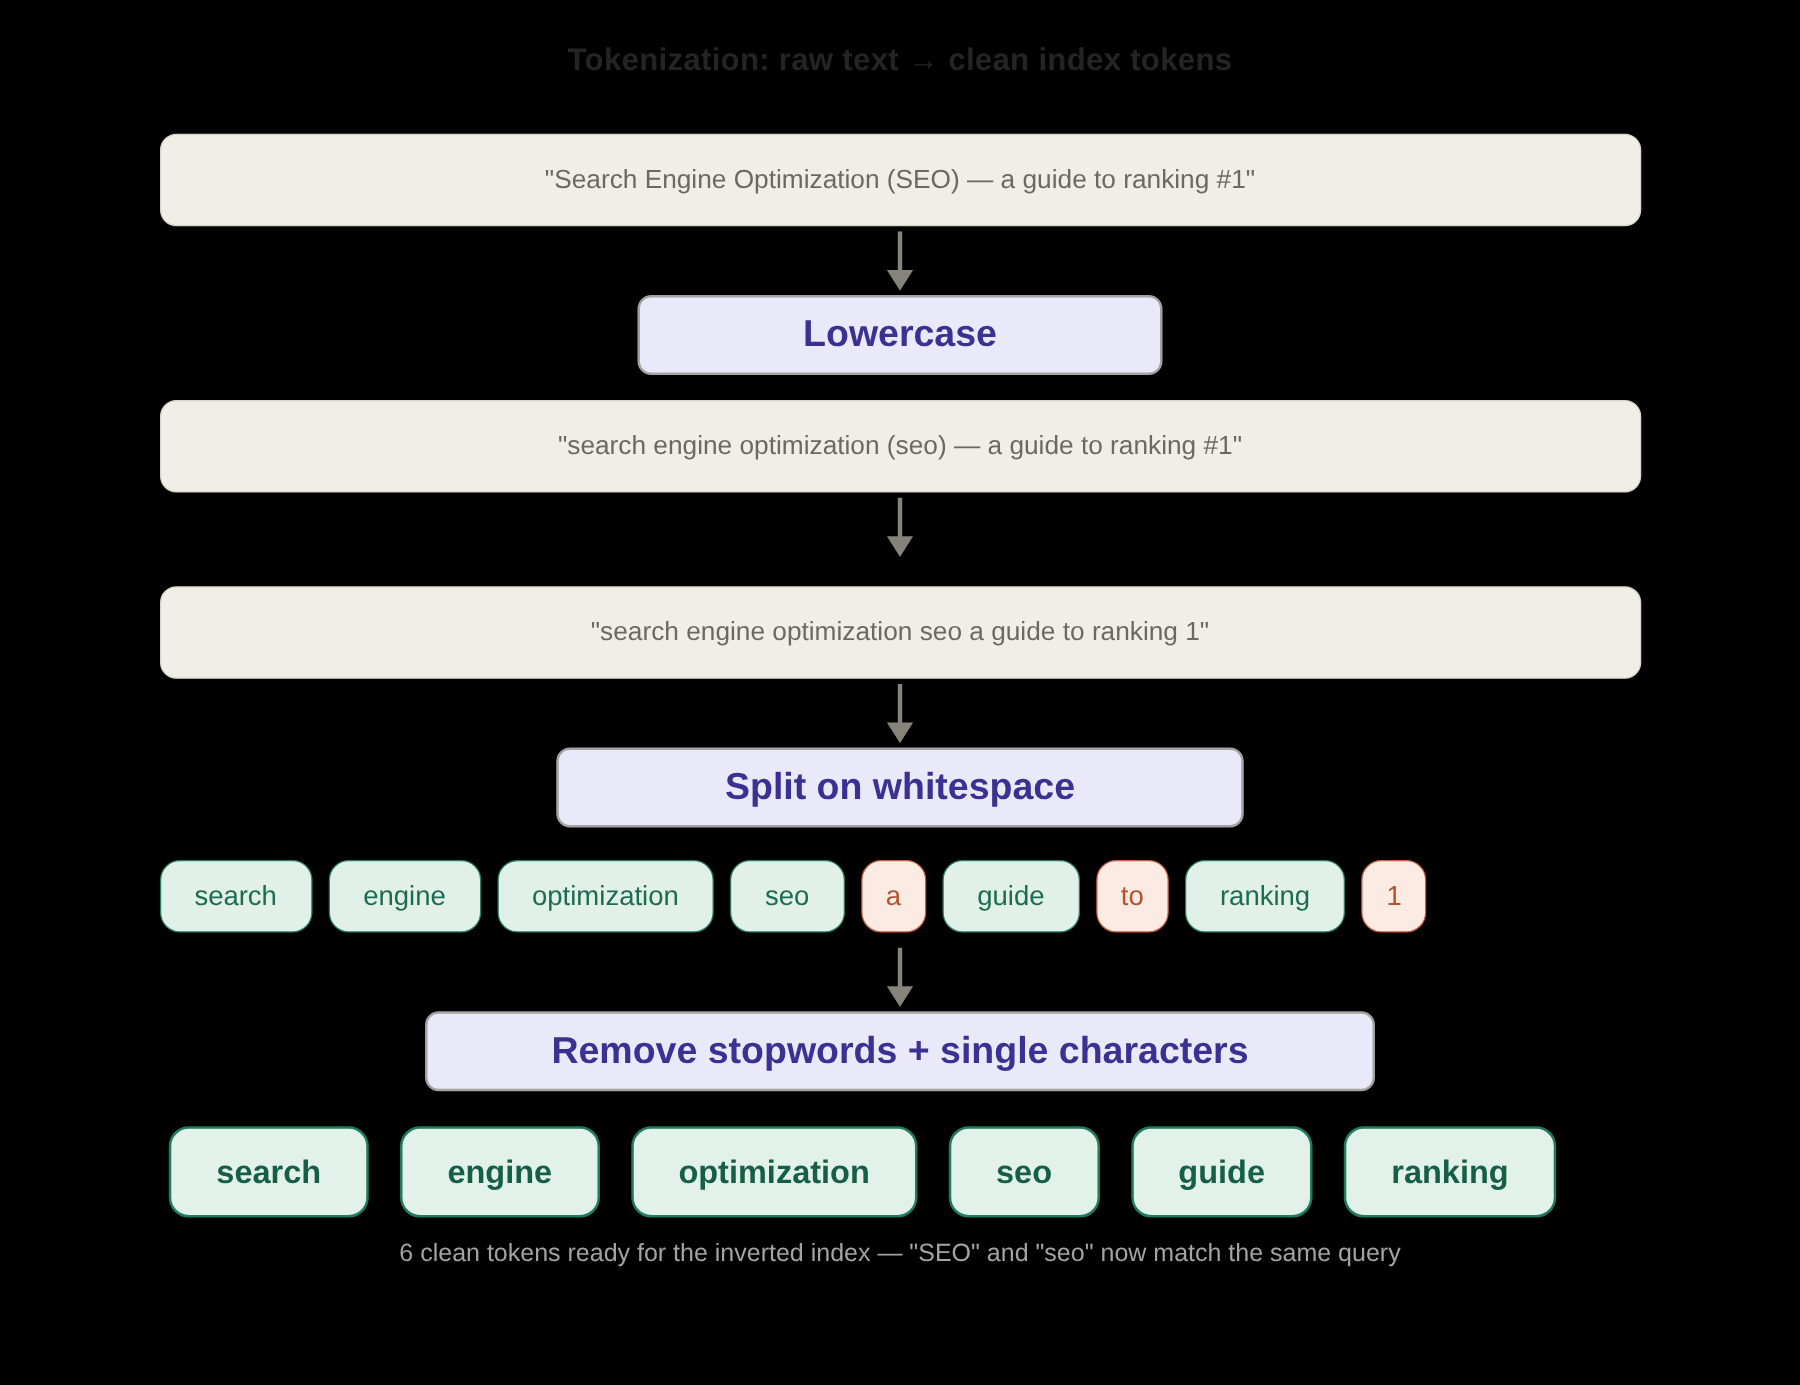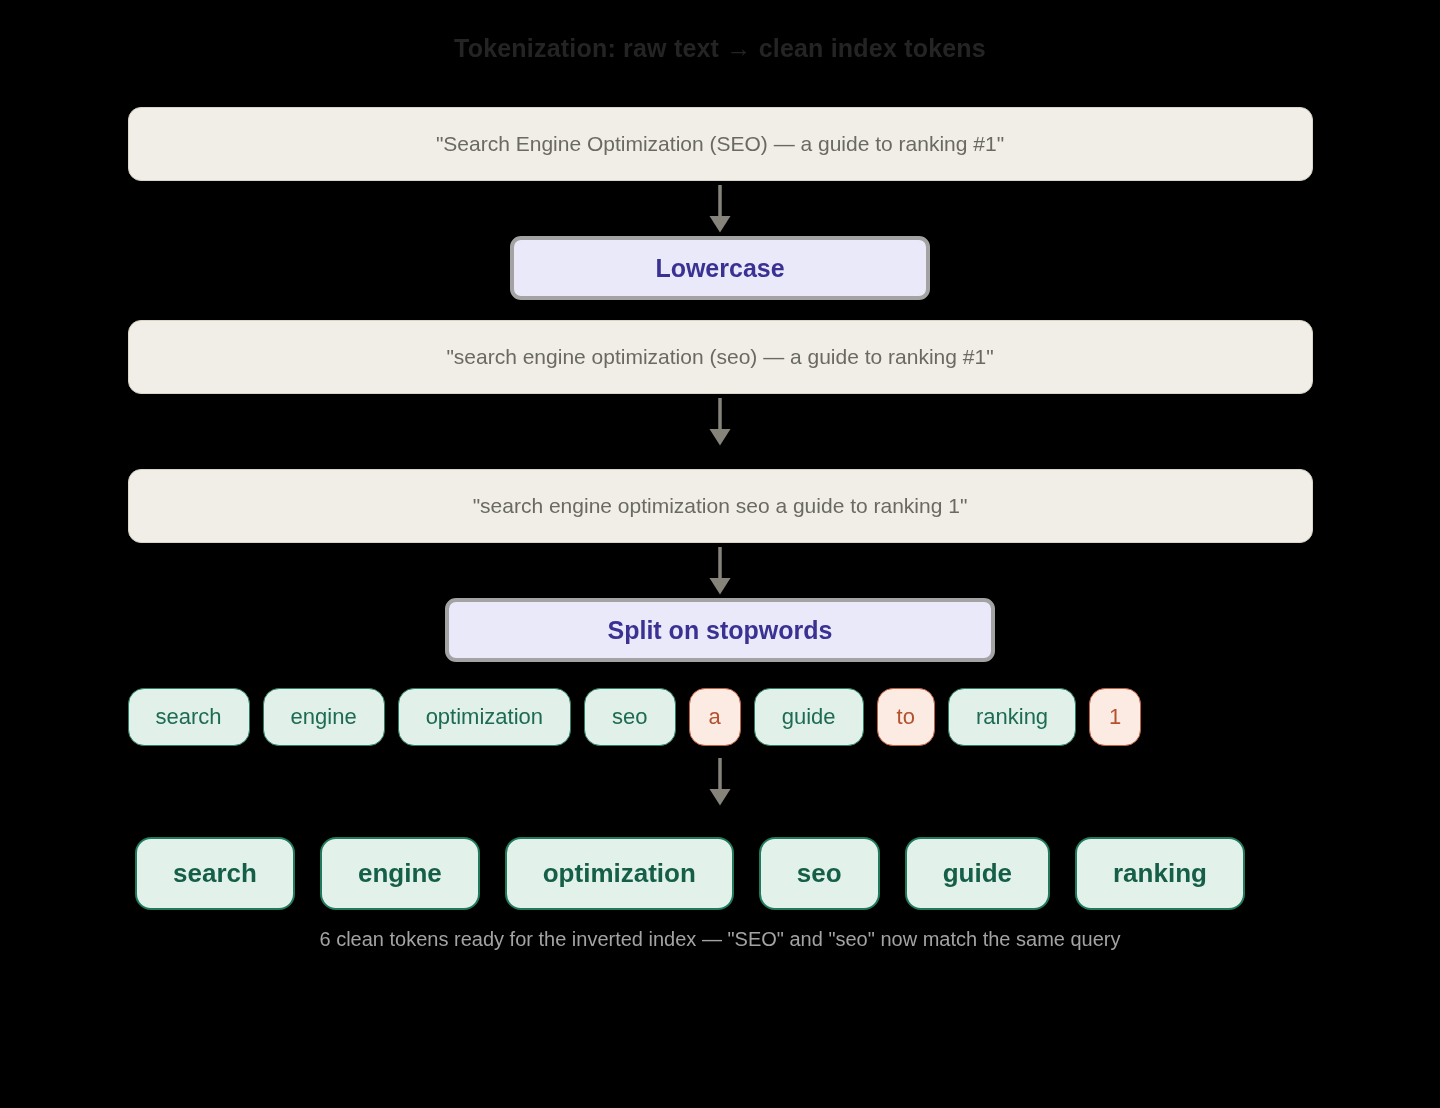--- a/index.html
+++ b/index.html
@@ -23,24 +23,24 @@
     border-radius: 13px;
     display: flex; align-items: center; justify-content: center;
     font-size: 21px; color: #6a6a63;
   }
   .stage-box.first { margin-top: 41px; }
   .stage-box.gap-top { margin-top: 20px; }
   .arrow { height: 48px; margin: 4px 0 3px 0; display: flex; justify-content: center; }
   .op-box {
     height: 64px; box-sizing: border-box;
     background: #e9e9fa;
-    border: 4px solid #a3a3a3;
+    border: 2px solid #a3a3a3;
     border-radius: 11px;
     display: flex; align-items: center; justify-content: center;
-    font-size: 25px; font-weight: 600; color: #3b3192;
+    font-size: 30px; font-weight: 600; color: #3b3192;
   }
   .op-lowercase { width: 420px; }
   .op-alnum     { width: 590px; }
   .op-split     { width: 550px; }
   .op-stop      { width: 760px; }
   .chip-row {
     margin-top: 26px;
     width: 1185px;
     display: flex; align-items: center; justify-content: flex-start;
     gap: 13px;
@@ -113,41 +113,42 @@
 
   <div class="stage-box gap-top">"search engine optimization seo a guide to ranking 1"</div>
 
   <div class="arrow">
     <svg width="26" height="48" viewBox="0 0 26 48">
       <line x1="13" y1="0" x2="13" y2="33" stroke="#85837a" stroke-width="3.5"></line>
       <polygon points="2.5,31 23.5,31 13,47.5" fill="#85837a"></polygon>
     </svg>
   </div>
 
-  <div class="op-box op-split">Split on stopwords</div>
+  <div class="op-box op-split">Split on whitespace</div>
 
   <div class="chip-row">
     <div class="chip keep">search</div>
     <div class="chip keep">engine</div>
     <div class="chip keep">optimization</div>
     <div class="chip keep">seo</div>
     <div class="chip drop">a</div>
     <div class="chip keep">guide</div>
     <div class="chip drop">to</div>
     <div class="chip keep">ranking</div>
     <div class="chip drop">1</div>
   </div>
 
   <div class="arrow arrow-after-chips">
     <svg width="26" height="48" viewBox="0 0 26 48">
       <line x1="13" y1="0" x2="13" y2="33" stroke="#85837a" stroke-width="3.5"></line>
       <polygon points="2.5,31 23.5,31 13,47.5" fill="#85837a"></polygon>
     </svg>
   </div>
 
+  <div class="op-box op-stop">Remove stopwords + single characters</div>
 
   <div class="final-row">
     <div class="chip-final">search</div>
     <div class="chip-final">engine</div>
     <div class="chip-final">optimization</div>
     <div class="chip-final">seo</div>
     <div class="chip-final">guide</div>
     <div class="chip-final">ranking</div>
   </div>
 

